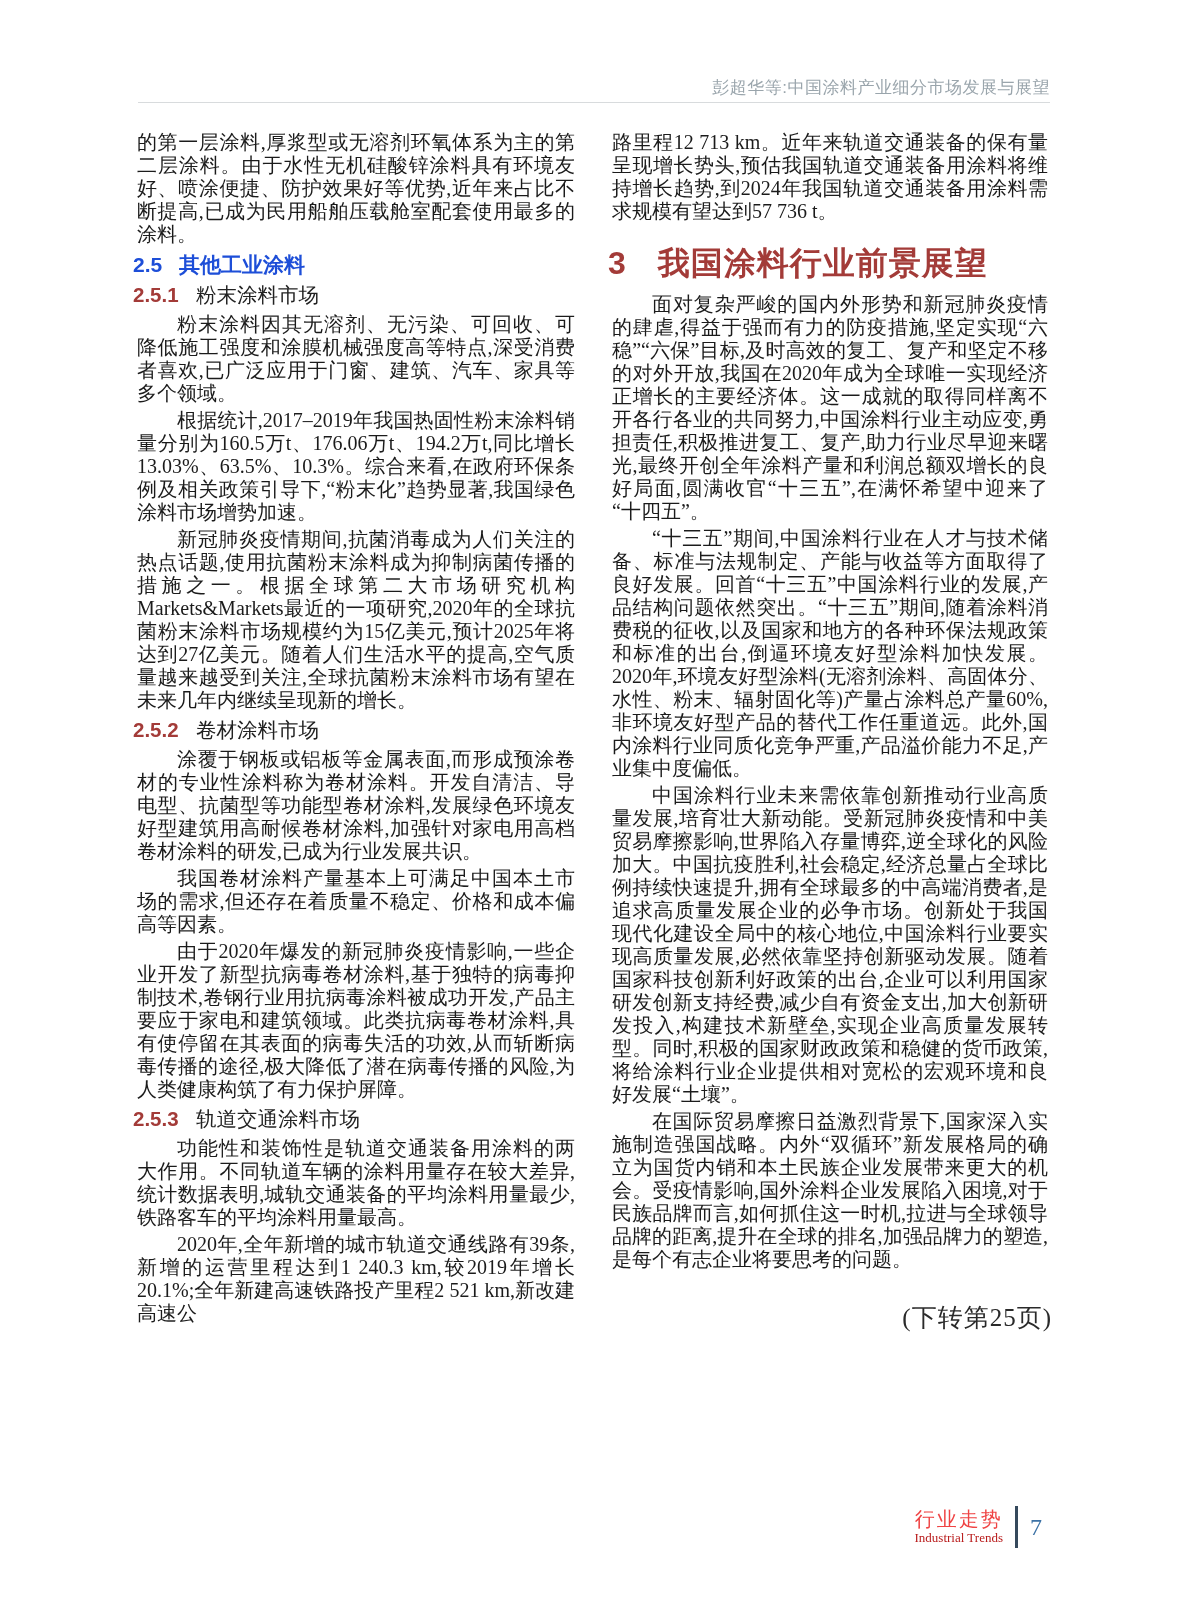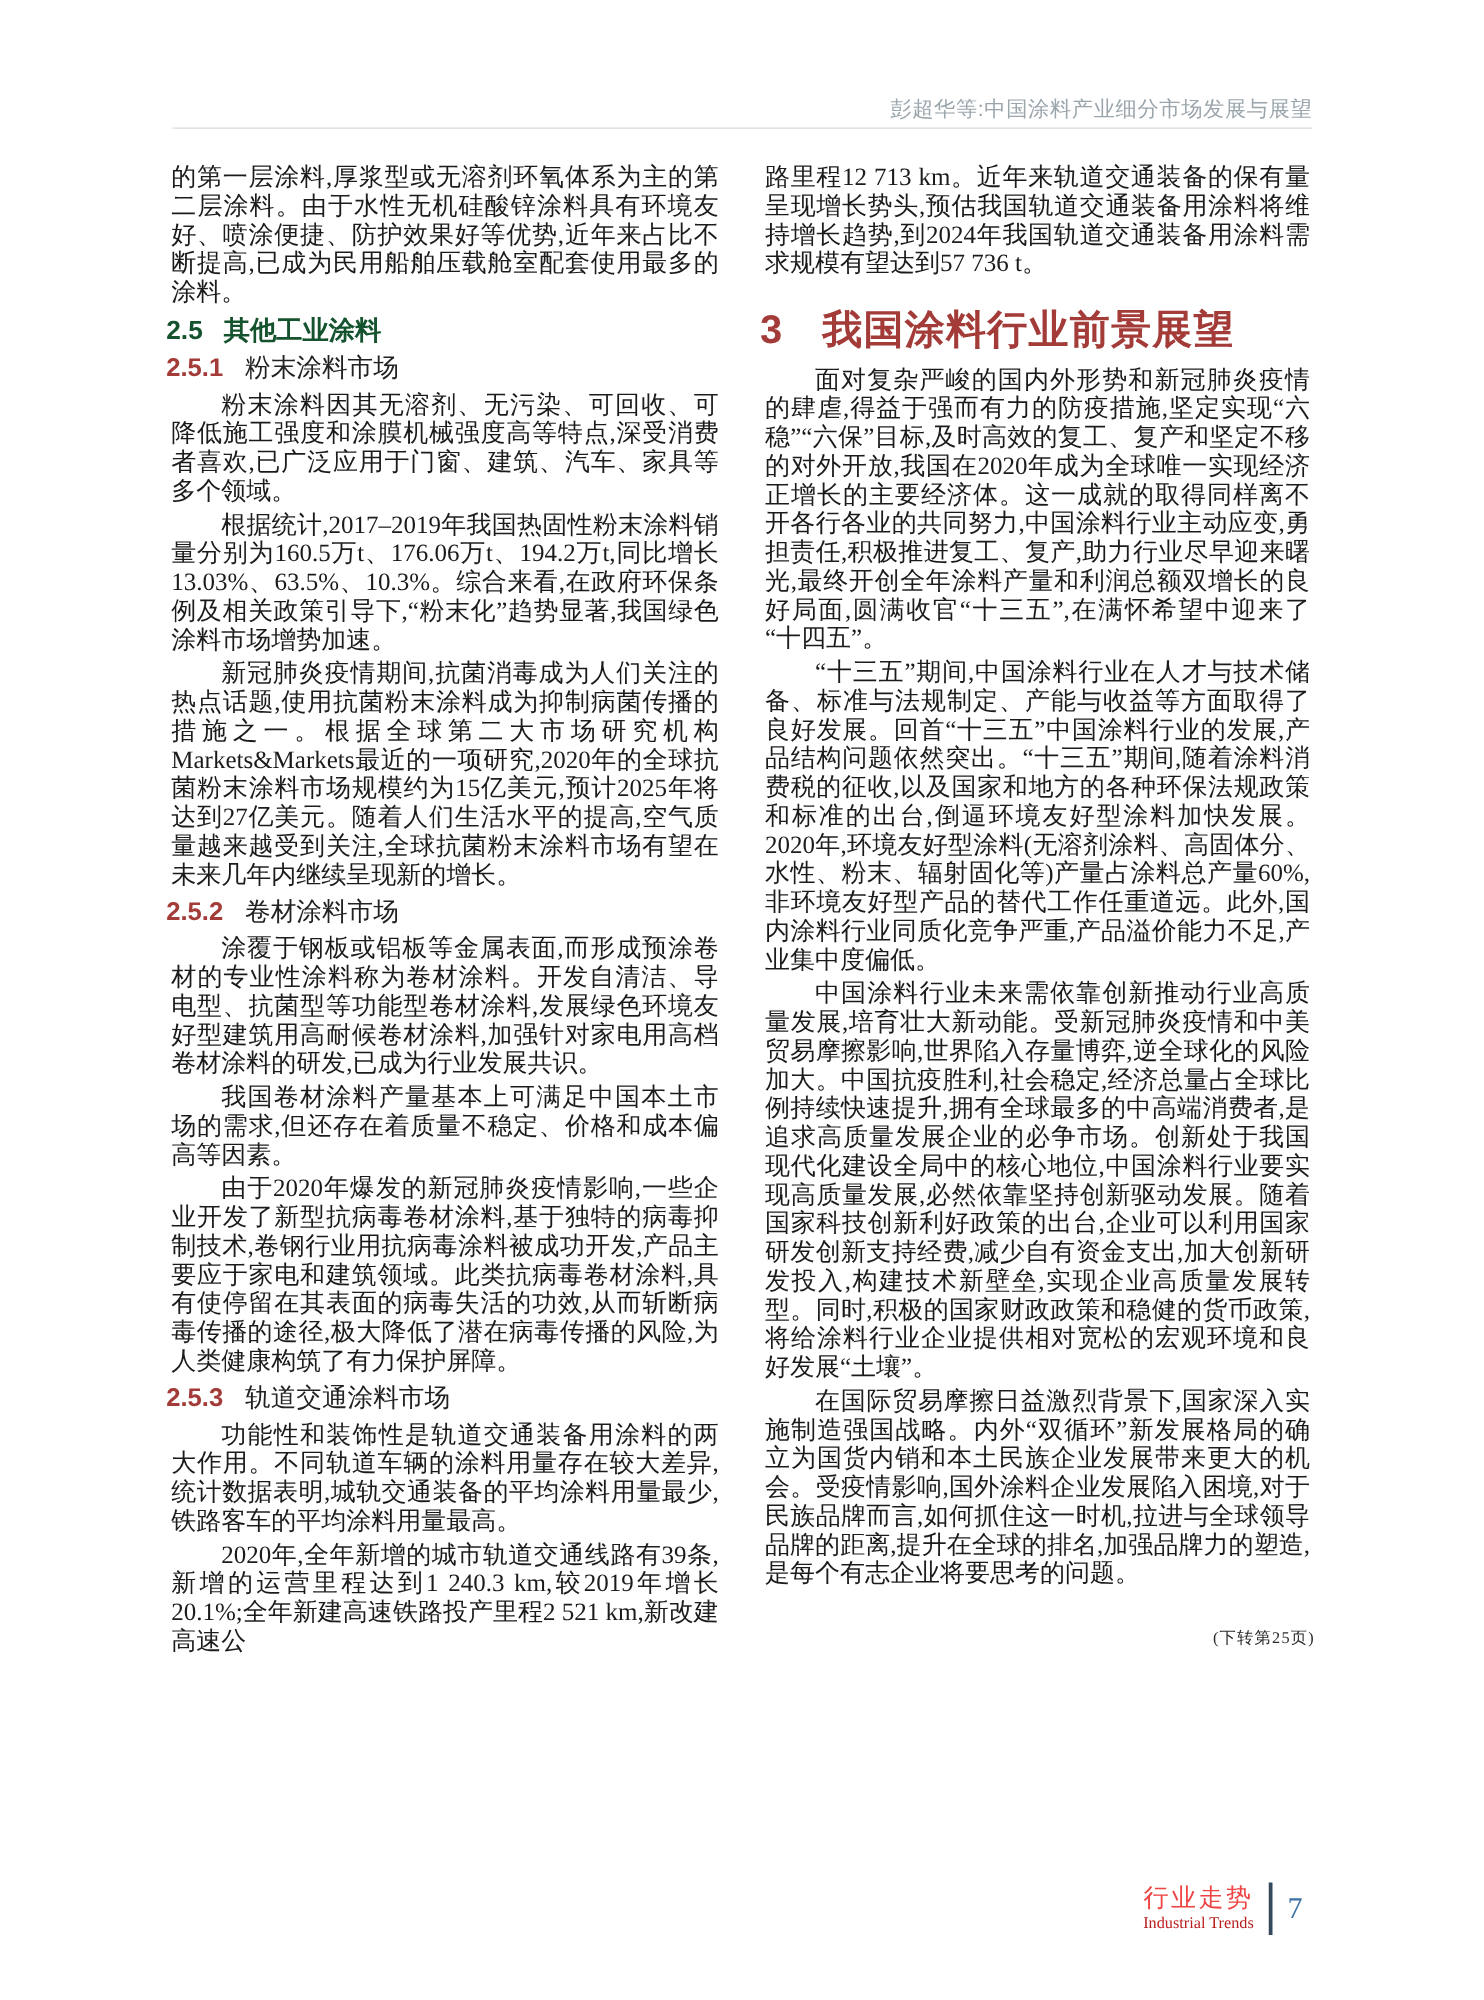--- a/index.html
+++ b/index.html
@@ -30,21 +30,21 @@
     margin:4px;
     font-size:20px;line-height:23px;
     text-align:justify;text-justify:inter-character;
     text-indent:2em;
   }
   .body-p.no-indent{text-indent:0;}
   
   .h-sub{
     margin:5px 0 2px;
     font-family:"Liberation Sans","DejaVu Sans",sans-serif;
-    font-size:21px;font-weight:bold;color:#14532d;
+    font-size:21px;font-weight:bold;color:#1d4ed8;
     line-height:27px;
   }
   .h-sub .num{margin-right:.8em;}
   
   .h-subsub{
     margin:3px 0 2px;
     font-size:20.5px;font-weight:normal;color:#222222;
     line-height:27px;
   }
   .h-subsub .num{
@@ -56,21 +56,21 @@
     margin:24px 0 14px;
     font-family:"Liberation Sans","DejaVu Sans",sans-serif;
     font-size:32px;font-weight:bold;color:#a33b38;
     line-height:32px;letter-spacing:1px;
   }
   .h-sec .num{margin-right:1em;letter-spacing:0;}
   
   .turn-note{
     margin-top:30px;
     text-align:right;
-    font-size:13px;color:#2a2a2a;
+    font-size:25px;color:#2a2a2a;
     letter-spacing:1px;
   }
   
   .footer{
     position:absolute;right:145px;bottom:52px;
     display:flex;align-items:center;gap:12px;
   }
   .footer-labels{text-align:center;}
   .footer-zh{
     font-family:"Liberation Sans","DejaVu Sans",sans-serif;

